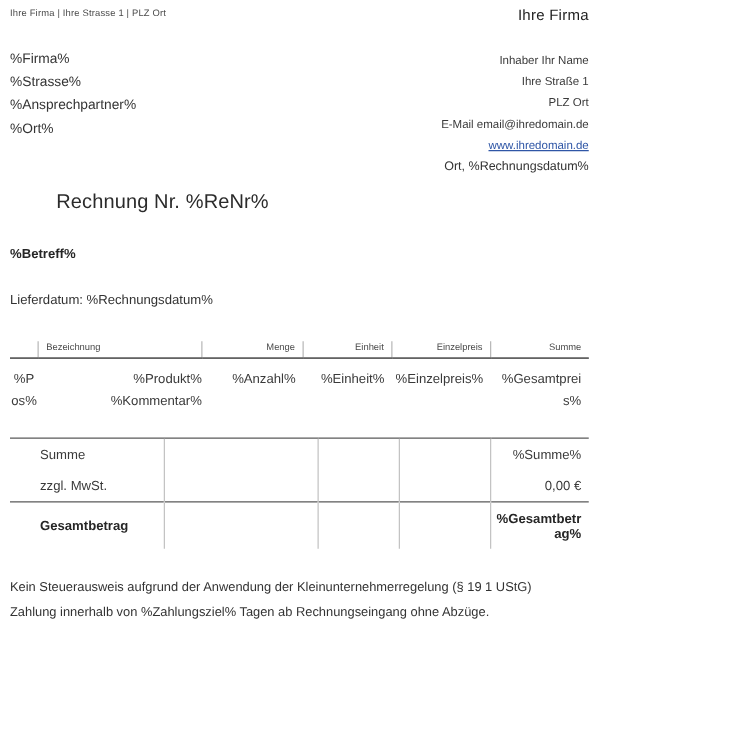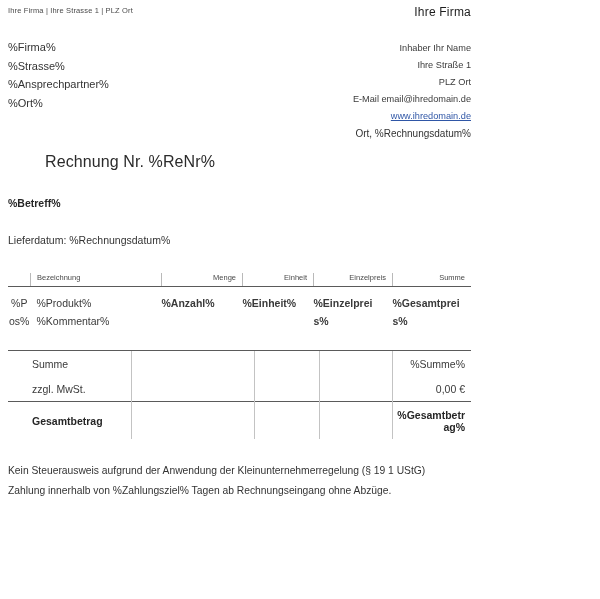--- a/index.html
+++ b/index.html
@@ -127,22 +127,22 @@
     vertical-align: top;
     line-height: 18px;
   }
   .items td.c-pos {
     text-align: center;
     word-break: break-all;
     width: 22px;
     padding-left: 1px;
     padding-right: 1px;
   }
-  .items td.c-desc { padding-left: 6px; text-align: left; margin-top: 20px; }
-  .items td.c-num { text-align: left; padding-right: 6px; word-break: break-all; font-weight: bold; }
+  .items td.c-desc { padding-left: 6px; text-align: right; margin-top: 20px; }
+  .items td.c-num { text-align: right; padding-right: 6px; word-break: break-all; }
 
   .col-menge   { width: 74px; }
   .col-einheit { width: 64px; }
   .col-einzel  { width: 72px; }
   .col-summe   { width: 72px; }
 
   .item-sub { color: #3a3a3a; }
 
   
   .totals {

